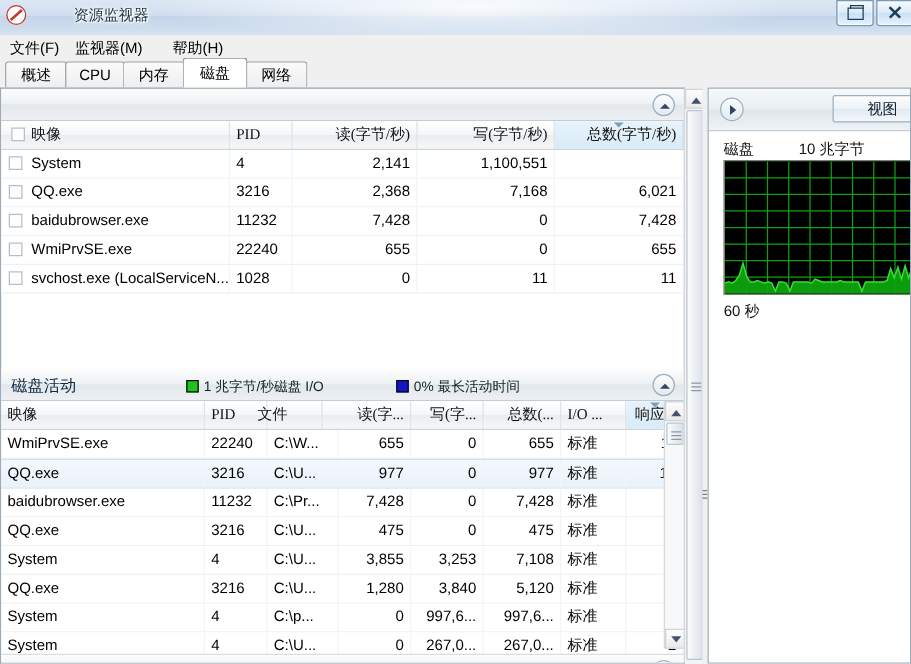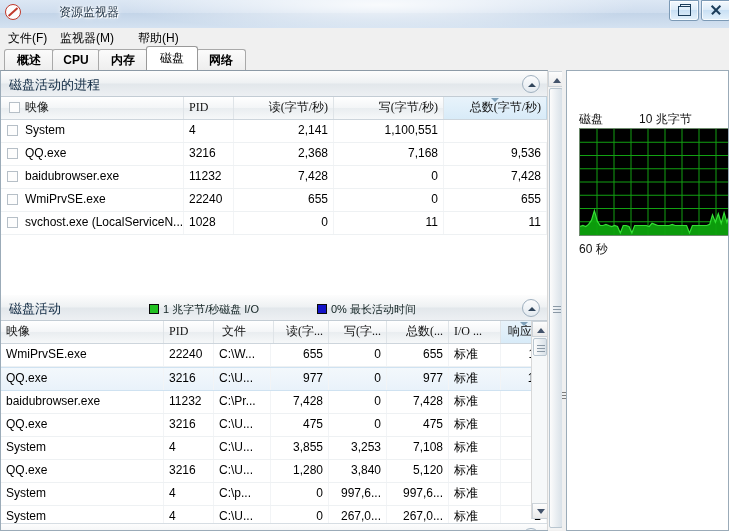--- a/index.html
+++ b/index.html
@@ -56,21 +56,21 @@
   }
 
   
   .tabstrip{
     position:absolute;left:0;top:46px;width:729px;height:24px;background:#f0f0f0;
   }
   .tab{
     position:absolute;bottom:0;height:21px;line-height:20px;
     background:linear-gradient(to bottom,#fbfbfb 0%,#eeeeee 100%);
     border:1px solid #a9a9a9;border-bottom:none;border-radius:3px 3px 0 0;
-    text-align:center;font-size:12px;color:#000;box-sizing:border-box;font-weight:bold;
+    text-align:center;font-size:12px;color:#000;box-sizing:border-box;
   }
   .tab.active{
     height:24px;line-height:22px;background:#fff;border-color:#999;z-index:3;font-weight:normal;
   }
 
   
   .leftpane{
     position:absolute;left:0;top:70px;width:548px;height:461px;
     background:#fff;border:1px solid #9babb8;border-top:1px solid #8c9aa6;box-sizing:border-box;
     overflow:hidden;
@@ -244,21 +244,20 @@
     <div class="tab" style="left:4px;width:50px">概述</div>
     <div class="tab" style="left:52px;width:48px">CPU</div>
     <div class="tab" style="left:98px;width:50px">内存</div>
     <div class="tab active" style="left:146px;width:52px">磁盘</div>
     <div class="tab" style="left:196px;width:50px">网络</div>
   </div>
 
   <div class="leftpane">
 
     <div class="section-head" style="top:0;width:546px">
-      <div class="section-title">磁盘活动的进程</div>
       <div class="chev"></div>
     </div>
 
     <div class="tbl" style="top:26px;width:546px">
       <div class="thead">
         <div class="cbx hdr" style="left:8px"></div>
         <div class="th" style="left:0;width:183px;padding-left:24px">映像</div>
         <div class="th" style="left:183px;width:50px">PID</div>
         <div class="th num" style="left:233px;width:100px">读(字节/秒)</div>
         <div class="th num" style="left:333px;width:110px">写(字节/秒)</div>
@@ -271,21 +270,21 @@
         <div class="cell" style="left:183px;width:50px">4</div>
         <div class="cell num" style="left:233px;width:100px">2,141</div>
         <div class="cell num" style="left:333px;width:110px">1,100,551</div>
       </div>
       <div class="row">
         <div class="cbx"></div>
         <div class="cell" style="left:0;width:183px;padding-left:24px">QQ.exe</div>
         <div class="cell" style="left:183px;width:50px">3216</div>
         <div class="cell num" style="left:233px;width:100px">2,368</div>
         <div class="cell num" style="left:333px;width:110px">7,168</div>
-        <div class="cell num" style="left:443px;width:103px">9,536</div>
+        <div class="cell num" style="left:443px;width:103px">6,021</div>
       </div>
       <div class="row">
         <div class="cbx"></div>
         <div class="cell" style="left:0;width:183px;padding-left:24px">baidubrowser.exe</div>
         <div class="cell" style="left:183px;width:50px">11232</div>
         <div class="cell num" style="left:233px;width:100px">7,428</div>
         <div class="cell num" style="left:333px;width:110px">0</div>
         <div class="cell num" style="left:443px;width:103px">7,428</div>
       </div>
       <div class="row">
@@ -314,21 +313,21 @@
       <div class="legend" style="left:316px">
         <span class="sw" style="background:#1414c8"></span><span>0% 最长活动时间</span>
       </div>
       <div class="chev"></div>
     </div>
 
     <div class="tbl" style="top:250px;width:546px">
       <div class="thead" style="width:530px">
         <div class="th" style="left:0;width:163px">映像</div>
         <div class="th" style="left:163px;width:50px">PID</div>
-        <div class="th" style="left:216px;width:57px">文件</div>
+        <div class="th" style="left:200px;width:57px">文件</div>
         <div class="th num" style="left:270px;width:58px">读(字...</div>
         <div class="th num" style="left:328px;width:58px">写(字...</div>
         <div class="th num" style="left:386px;width:62px">总数(...</div>
         <div class="th" style="left:448px;width:52px">I/O ...</div>
         <div class="th num sorted" style="left:500px;width:46px"><span class="sortmark"></span><span>响应...</span></div>
       </div>
 
       <div class="row">
         <div class="cell" style="left:0;width:163px">WmiPrvSE.exe</div>
         <div class="cell" style="left:163px;width:50px">22240</div>
@@ -441,20 +440,24 @@
   </div>
 
   <div class="splitter"></div>
   <div class="splitter-grip">
     <i></i>
       <i></i>
       <i></i>
   </div>
 
   <div class="rightpane">
+    <div class="rp-head">
+      <div class="rp-collapse"></div>
+      <div class="view-btn">视图</div>
+    </div>
 
     <div class="g-label-left">磁盘</div>
     <div class="g-label-right">10 兆字节</div>
 
     <div class="graph">
       <svg id="gsvg" width="170" height="106" viewBox="0 0 170 106" preserveAspectRatio="none">
           <line x1="17" y1="0" x2="17" y2="106" stroke="#12a012" stroke-width="1"></line>
           <line x1="34" y1="0" x2="34" y2="106" stroke="#12a012" stroke-width="1"></line>
           <line x1="51" y1="0" x2="51" y2="106" stroke="#12a012" stroke-width="1"></line>
           <line x1="68" y1="0" x2="68" y2="106" stroke="#12a012" stroke-width="1"></line>

